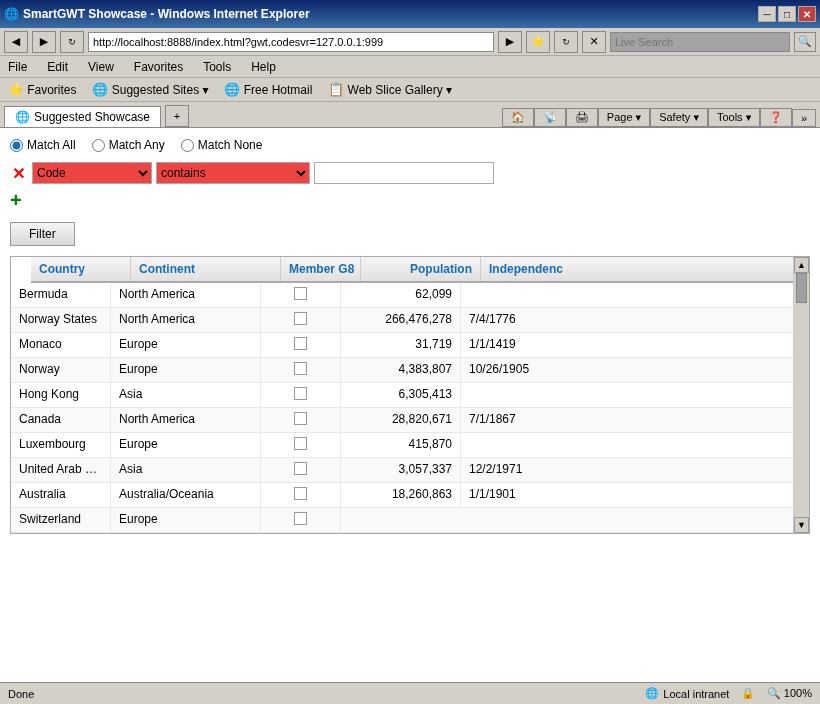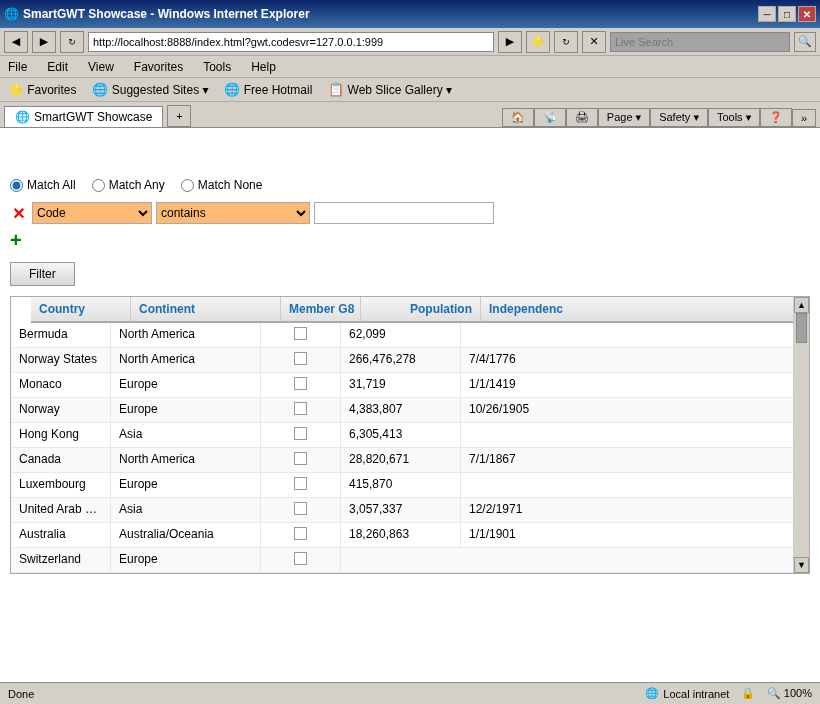--- a/index.html
+++ b/index.html
@@ -105,36 +105,36 @@
     .tab.active { background: white; }
     .toolbar-btn {
       background: #d4d0c8; border: 1px solid #888; padding: 2px 8px;
       font-size: 11px; cursor: pointer; display: flex; align-items: center; gap: 3px;
     }
 
     
     .filter-section { padding: 10px; }
 
     .radio-group {
-      display: flex; align-items: flex-end; gap: 16px; margin-bottom: 10px; margin-top: 40px;
+      display: flex; align-items: flex-end; gap: 16px; margin-bottom: 10px;
     }
     .radio-item { display: flex; align-items: center; gap: 4px; cursor: pointer; }
     .radio-input { width: 13px; height: 13px; accent-color: #1a6eb5; cursor: pointer; }
 
     .filter-row {
       display: flex; align-items: center; gap: 4px; margin-bottom: 6px;
     }
     .delete-btn {
       width: 18px; height: 18px; background: none; border: none;
       color: red; font-size: 16px; cursor: pointer; font-weight: bold;
       display: flex; align-items: center; justify-content: center;
     }
     .filter-select {
       height: 22px; border: 1px solid #aaa; font-size: 12px;
-      background: #fdba74; cursor: pointer;
+      background: #ef4444; cursor: pointer;
     }
     .filter-value-input {
       height: 22px; border: 1px solid #aaa; font-size: 12px;
       padding: 0 4px; width: 180px;
     }
 
     .add-btn {
       color: green; font-size: 20px; font-weight: bold; cursor: pointer;
       border: none; background: none; line-height: 1;
     }
@@ -165,21 +165,21 @@
       grid-template-columns: 100px 150px 80px 120px 100px;
       border-bottom: 1px solid #e8e8e8;
     }
     .grid-row:nth-child(even) { background: #f9f9f9; }
     .grid-cell {
       padding: 4px 8px;
       border-right: 1px solid #e8e8e8;
       overflow: hidden; white-space: nowrap; text-overflow: ellipsis;
     }
     .grid-cell:last-child { border-right: none; }
-    .grid-cell.number { }
+    .grid-cell.number { text-align: right; }
     .grid-cell.center { text-align: center; }
 
     
     .grid-outer {
       border: 1px solid #aaa;
       margin: 0 10px;
       display: flex;
     }
     .grid-main { flex: 1; overflow: hidden; }
     .grid-scroll {
@@ -287,21 +287,21 @@
     </div>
     <div class="fav-item">
       <span class="fav-icon">📋</span>
       <span>Web Slice Gallery ▾</span>
     </div>
   </div>
 
   <div class="tab-bar">
     <div class="tab active">
       <span>🌐</span>
-      <span>SmartGWT Showcase</span>
+      <span>Suggested Showcase</span>
     </div>
     <div class="nav-btn" style="margin-left:4px; font-size:11px;">+</div>
     <div style="flex:1"></div>
 
     <div class="toolbar-btn">
       <span>🏠</span>
     </div>
     <div class="toolbar-btn">
       <span>📡</span>
     </div>

